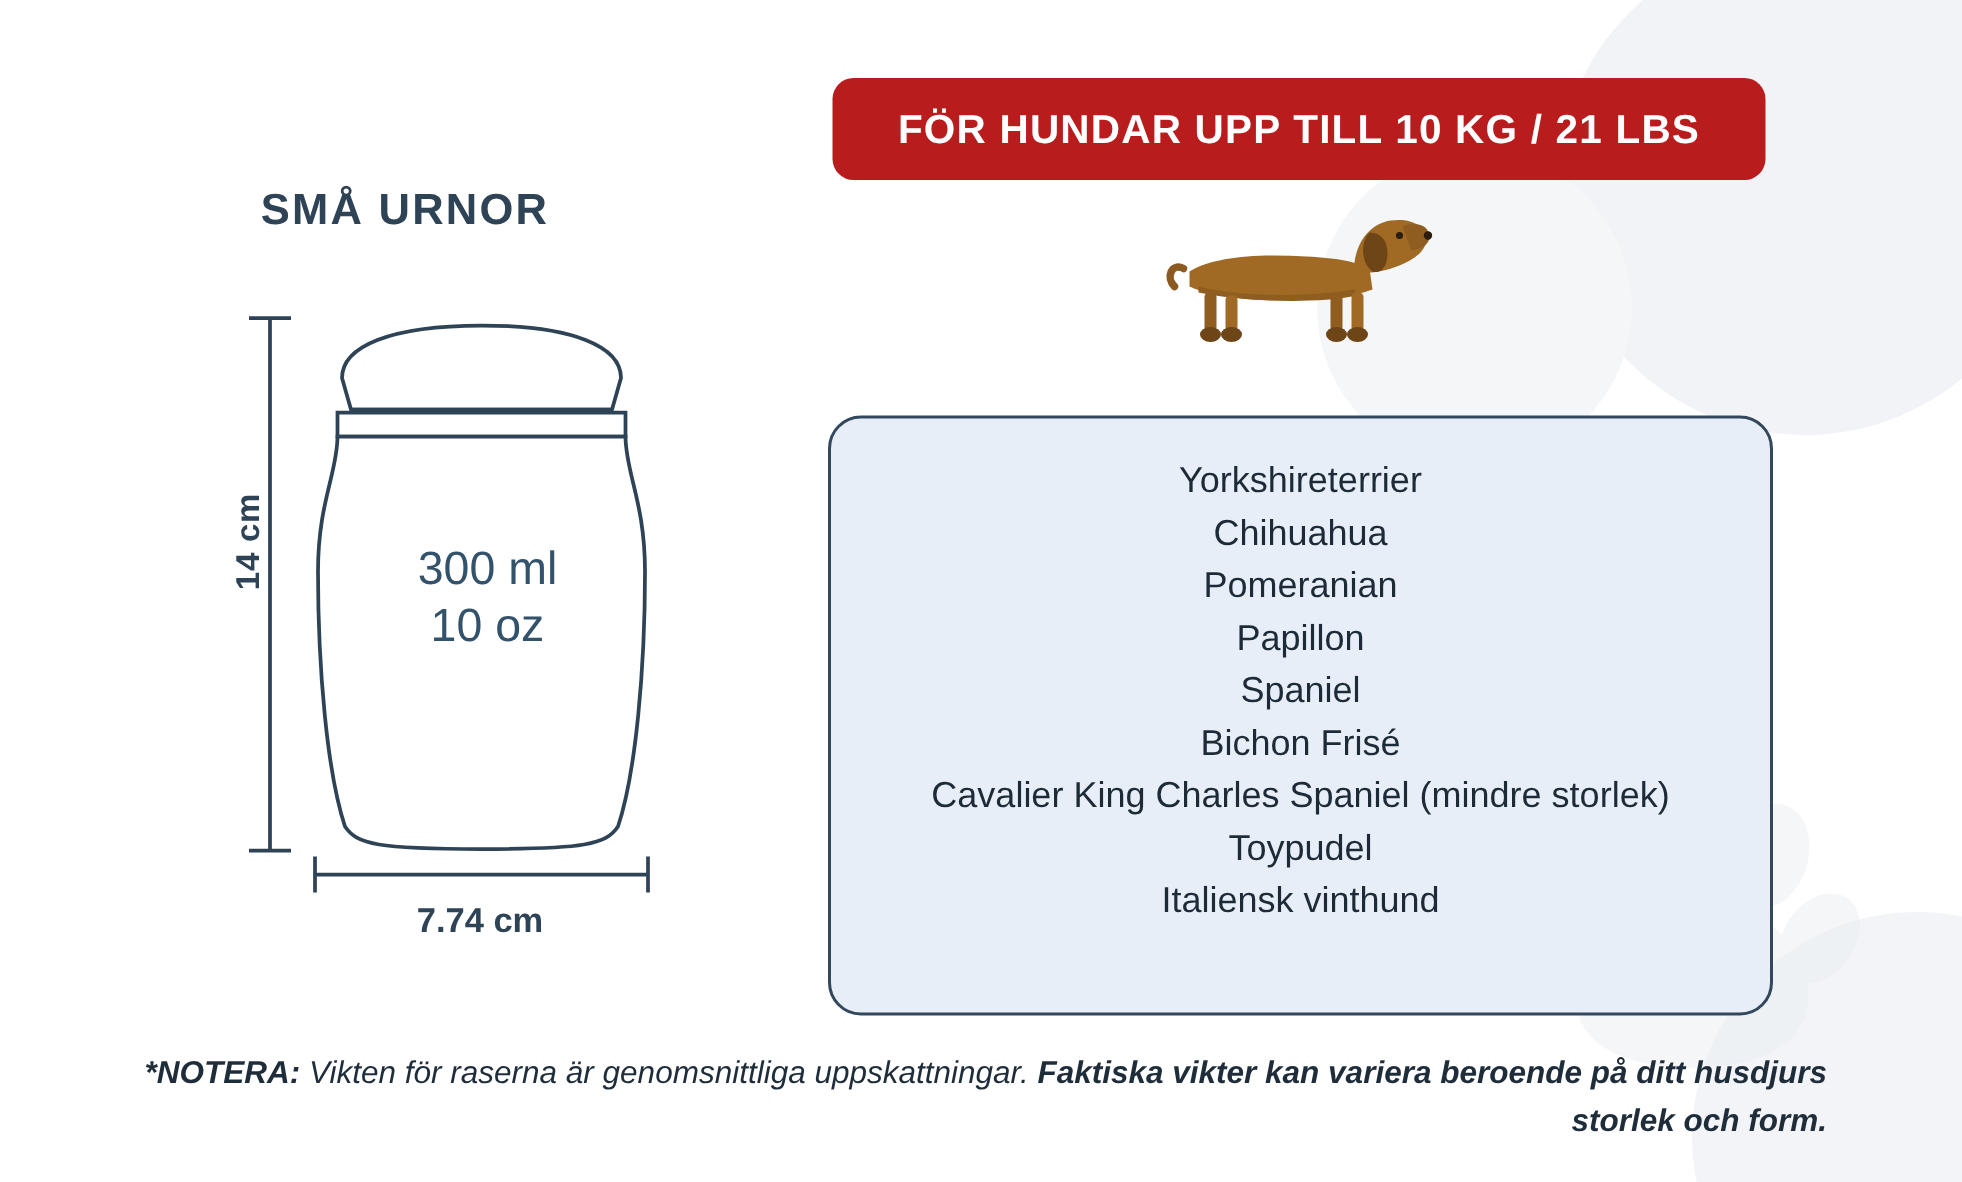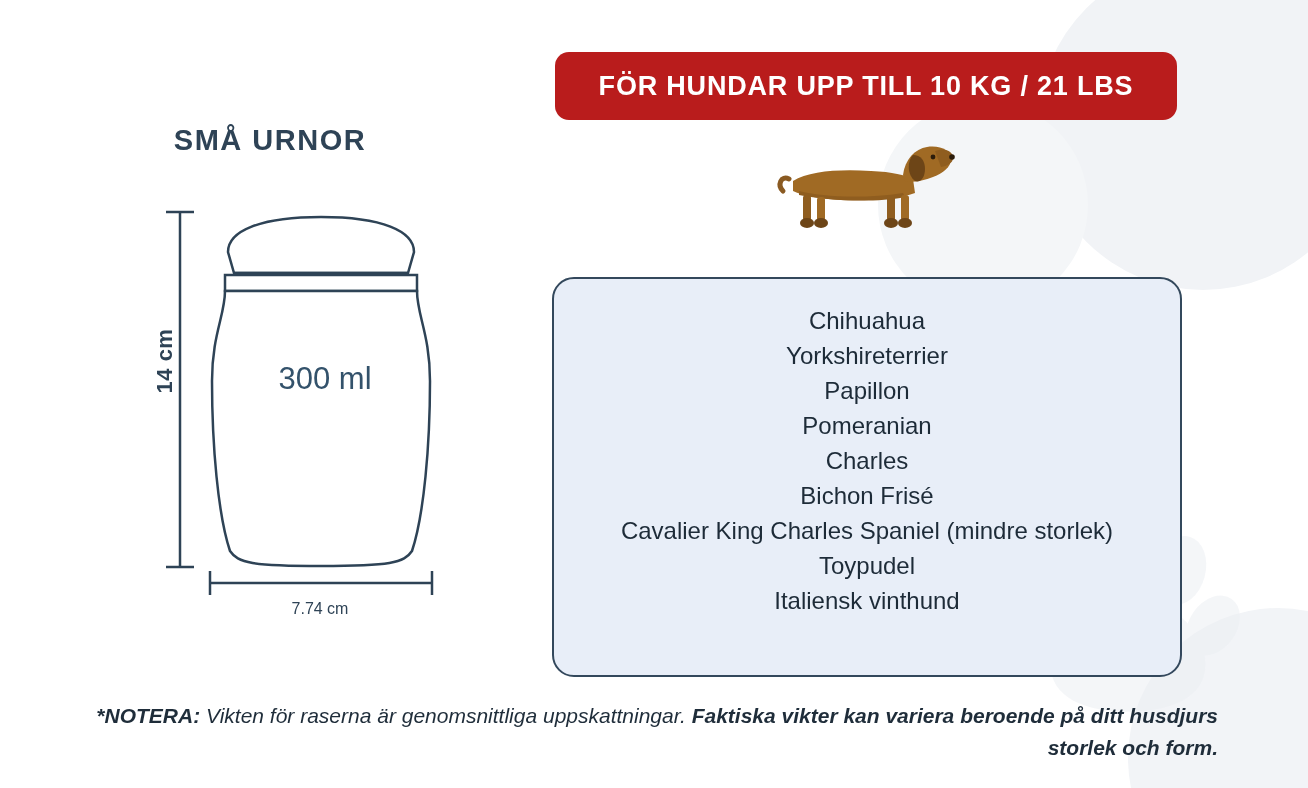--- a/index.html
+++ b/index.html
@@ -69,22 +69,22 @@
     color: #2e4356;
     transform: rotate(-90deg);
     transform-origin: center;
     white-space: nowrap;
   }
   .width-label {
     position: absolute;
     left: 180px; top: 600px;
     width: 280px;
     text-align: center;
-    font-size: 16px;
-    font-weight: normal;
+    font-size: 23px;
+    font-weight: bold;
     color: #2e4356;
   }
 
   
   .header-pill {
     position: absolute;
     left: 555px; top: 52px;
     width: 622px; height: 68px;
     background: #b91c1c;
     border-radius: 14px;
@@ -186,20 +186,21 @@
 
         <path d="M105 96 C105 120 92 140 92 186 C92 250 98 320 110 356 C118 368 132 371 201 371
                  C270 371 284 368 292 356 C304 320 310 250 310 186 C310 140 297 120 297 96 Z" fill="#ffffff" stroke="#2e4356" stroke-width="2.5"></path>
       </svg>
     </div>
 
     <div class="height-label">14 cm</div>
 
     <div class="urn-labels">
       <div>300 ml</div>
+      <div>10 oz</div>
     </div>
 
     <div class="width-label">7.74 cm</div>
   </div>
 
   <div class="header-pill">
     <span>FÖR HUNDAR UPP TILL 10 KG / 21 LBS</span>
   </div>
 
   <div class="dog-wrap">
@@ -229,25 +230,25 @@
 
       <path d="M138 20 C132 26 132 40 140 46 C146 48 150 42 150 34 C150 26 146 20 138 20 Z" fill="#6d4517"></path>
 
       <circle cx="158" cy="22" r="2.4" fill="#2b1c0b"></circle>
       <circle cx="177" cy="22" r="2.8" fill="#2b1c0b"></circle>
     </svg>
   </div>
 
   <div class="breed-box">
     <ul class="breed-list">
+      <li>Yorkshireterrier</li>
       <li>Chihuahua</li>
-      <li>Yorkshireterrier</li>
+      <li>Pomeranian</li>
       <li>Papillon</li>
-      <li>Pomeranian</li>
-      <li>Charles</li>
+      <li>Spaniel</li>
       <li>Bichon Frisé</li>
       <li>Cavalier King Charles Spaniel (mindre storlek)</li>
       <li>Toypudel</li>
       <li>Italiensk vinthund</li>
     </ul>
   </div>
 
   <div class="footnote">
     <b>*NOTERA:</b><span> Vikten för raserna är genomsnittliga uppskattningar. </span><b>Faktiska vikter kan variera beroende på ditt husdjurs storlek och form.</b>
   </div>

